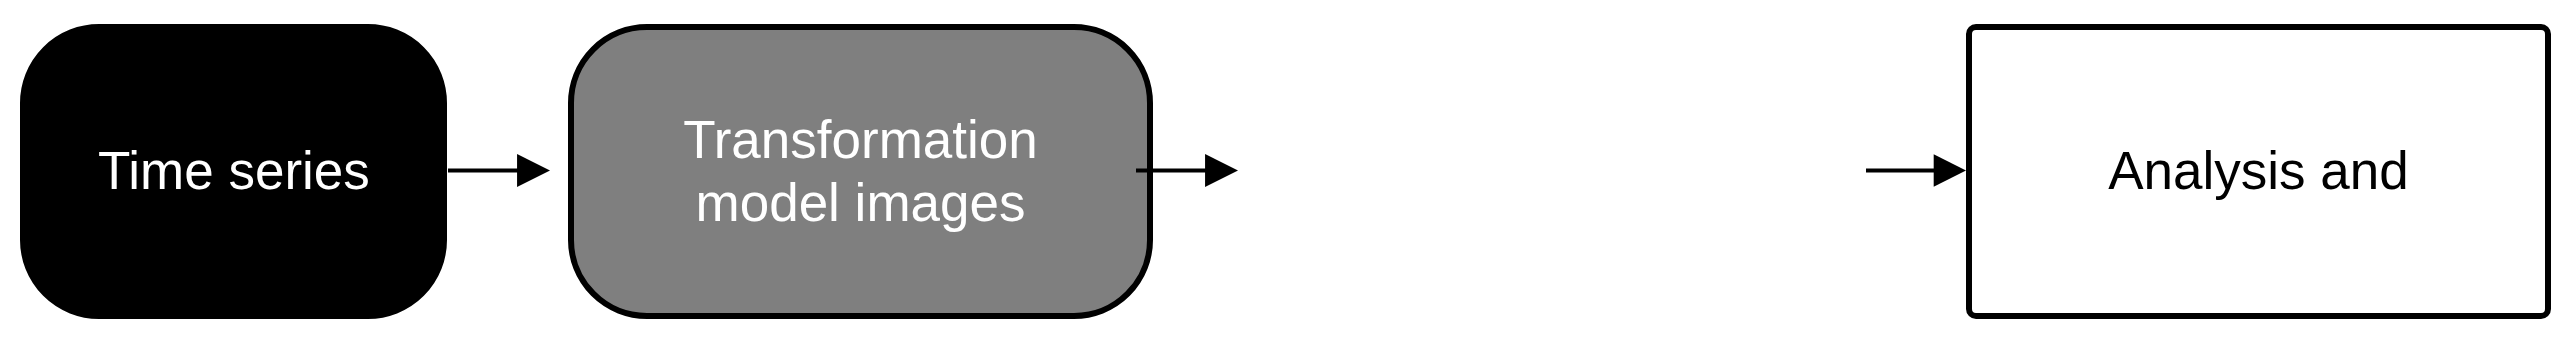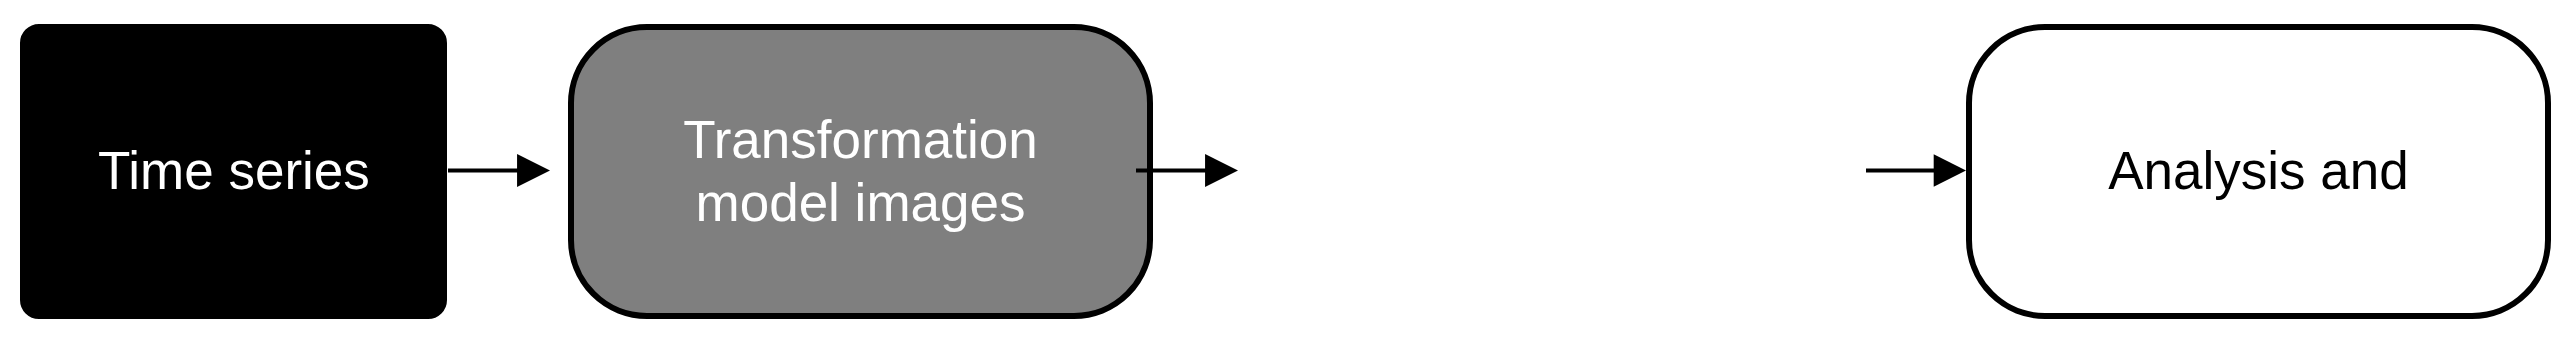--- a/index.html
+++ b/index.html
@@ -30,37 +30,37 @@
     font-size: 53px;
     line-height: 1.2;
   }
   .node .line {
     display: block;
     white-space: nowrap;
   }
   .node-1 { left: 20.4px;   width: 427px; }
   .node-2 { left: 568px;  width: 585px; }
   .node-3 { left: 1238px; width: 629px; }
-  .node-4 { left: 1966px; width: 585px; }
+  .node-4 { left: 1966px; width: 585px; border-radius: 10px; }
   .arrow {
     position: absolute;
     top: 139px;
     height: 63px;
     color: #000000;
   }
   .arrow-1 { left: 448px;  width: 102px; }
   .arrow-2 { left: 1136px; width: 102px; }
   .arrow-3 { left: 1866px; width: 100px; }
 </style>
 </head>
 <body>
 
 <div class="canvas">
 
-  <div class="node node-1" style="background: rgb(0, 0, 0); border-color: rgb(0, 0, 0); color: rgb(255, 255, 255); border-radius: 19px;">
+  <div class="node node-1" style="background: rgb(0, 0, 0); border-color: rgb(0, 0, 0); color: rgb(255, 255, 255);">
     <span class="line">Time series</span>
   </div>
 
   <svg class="arrow arrow-1" viewBox="0 0 130 80" style="color: rgb(0, 0, 0);">
     <line x1="0" y1="40" x2="92" y2="40" stroke="currentColor" stroke-width="5"></line>
     <polygon points="88,19 130,40 88,61" fill="currentColor"></polygon>
   </svg>
 
   <div class="node node-2" style="background: rgb(127, 127, 127); border-color: rgb(0, 0, 0); color: rgb(255, 255, 255);">
     <span class="line">Transformation</span>

